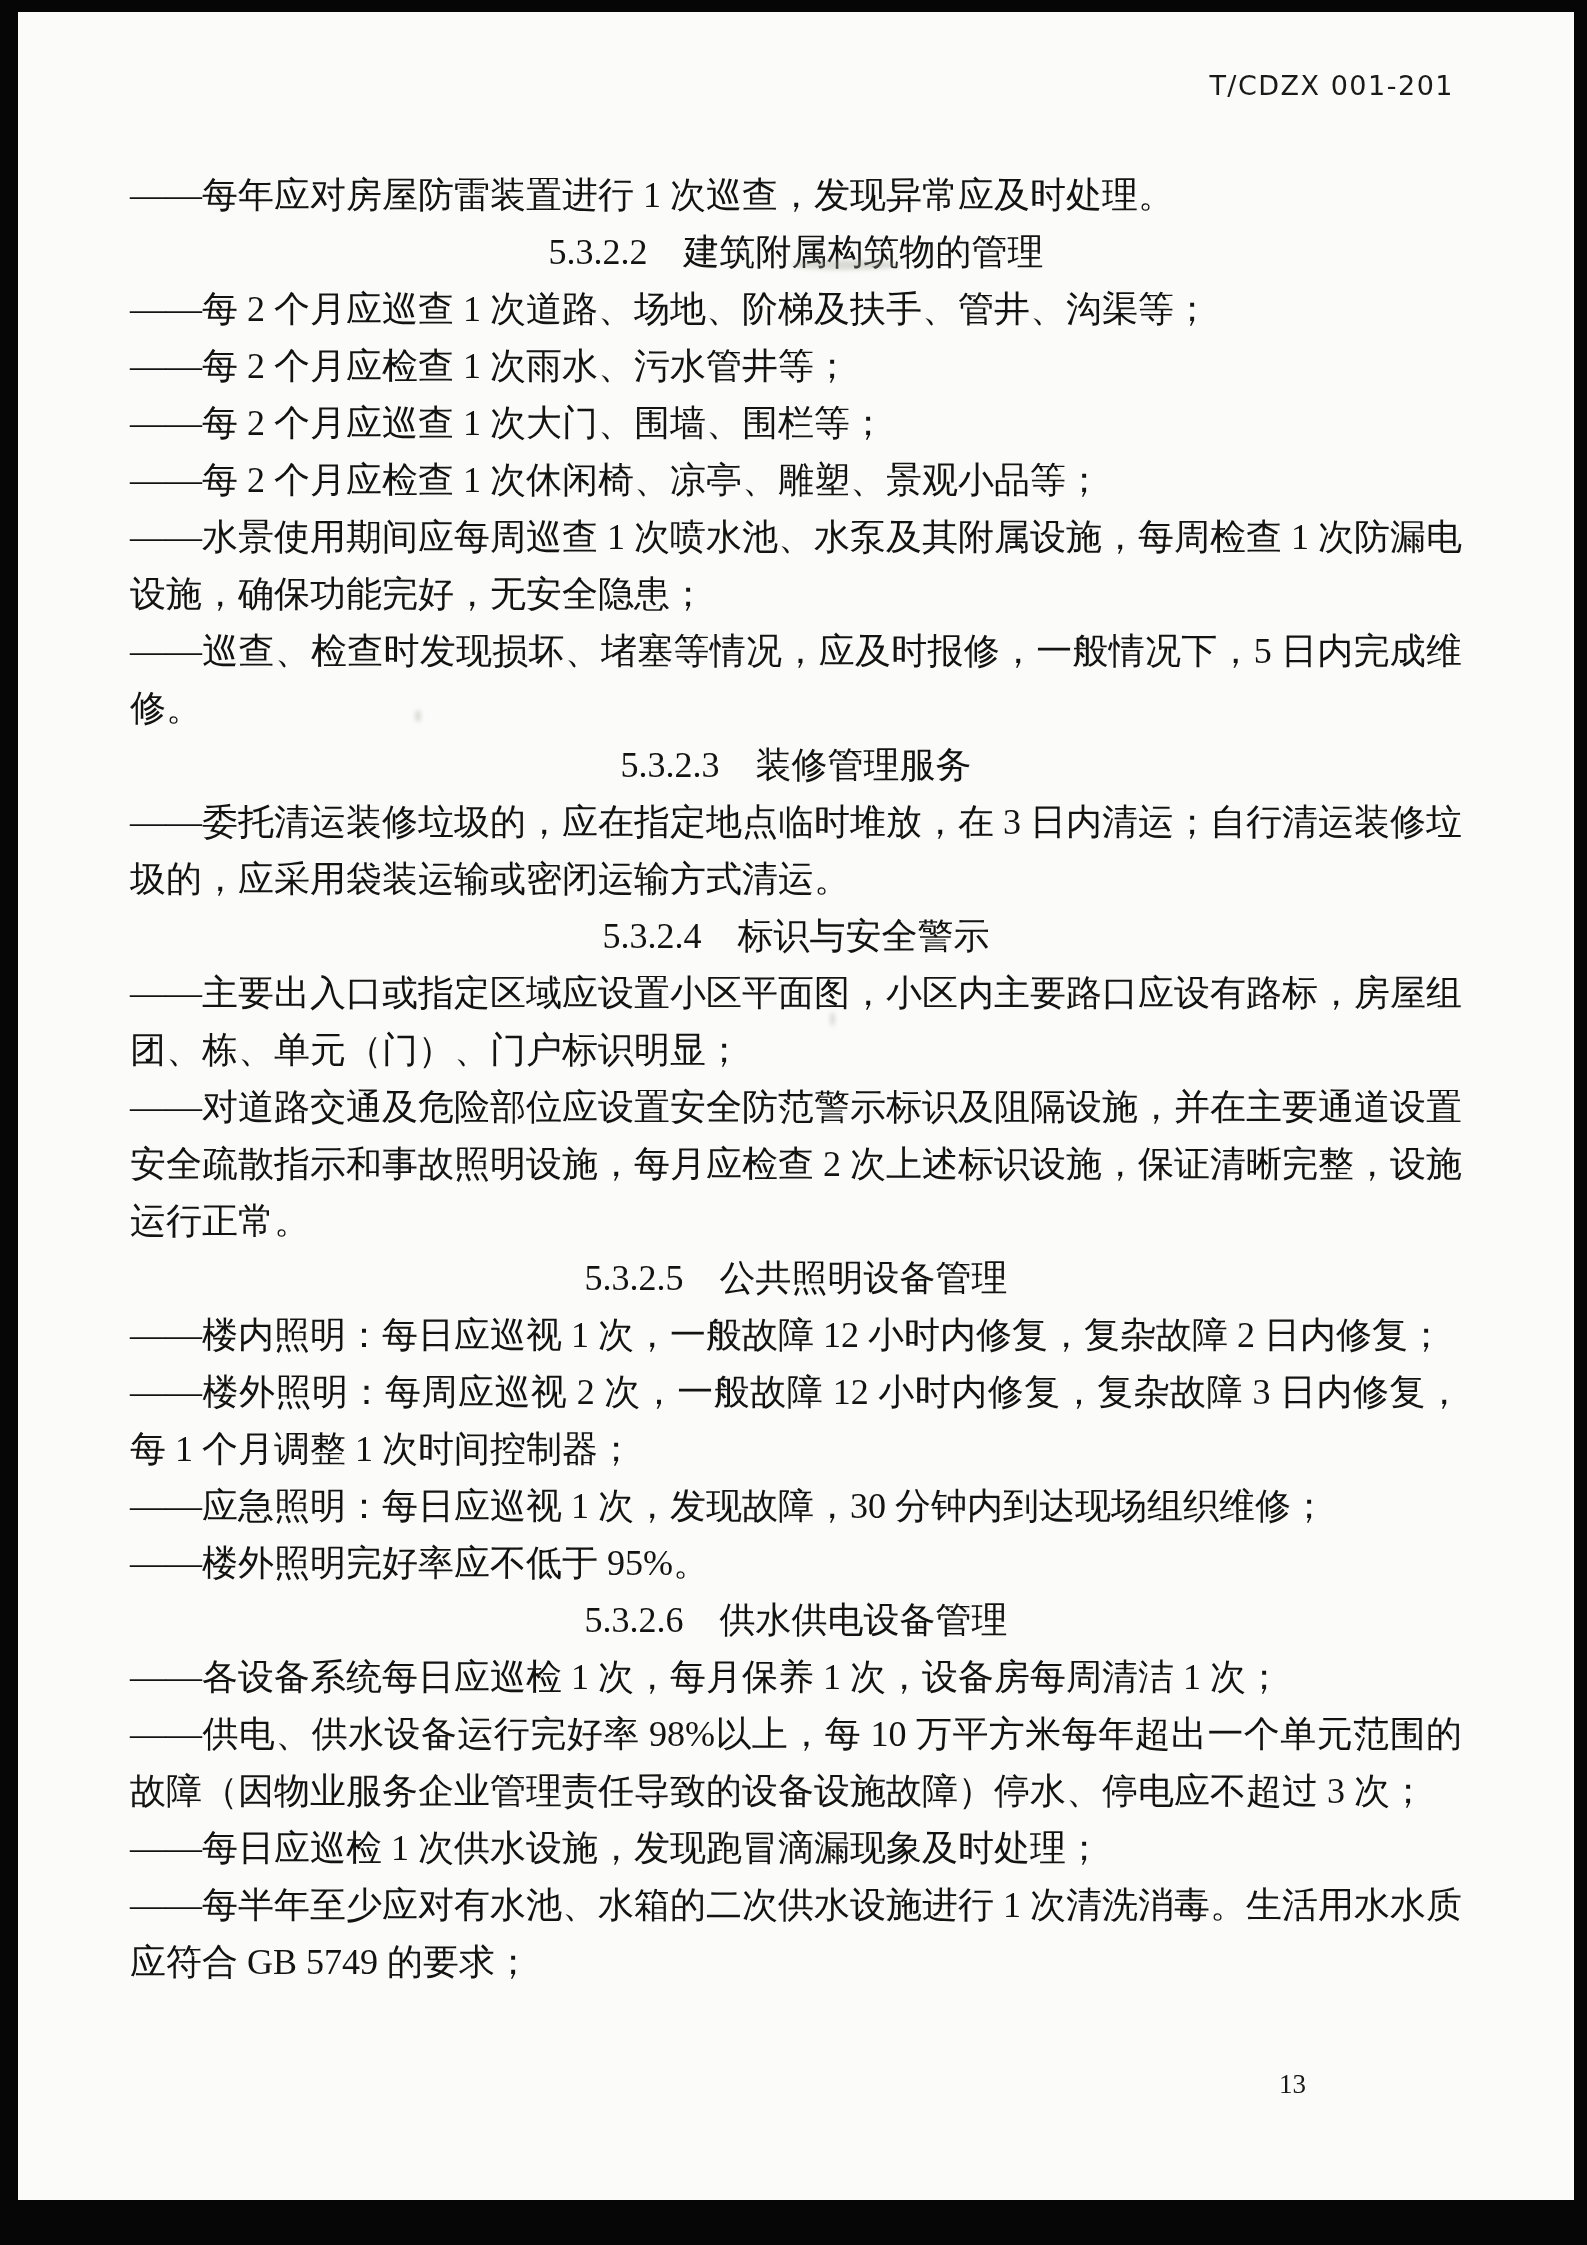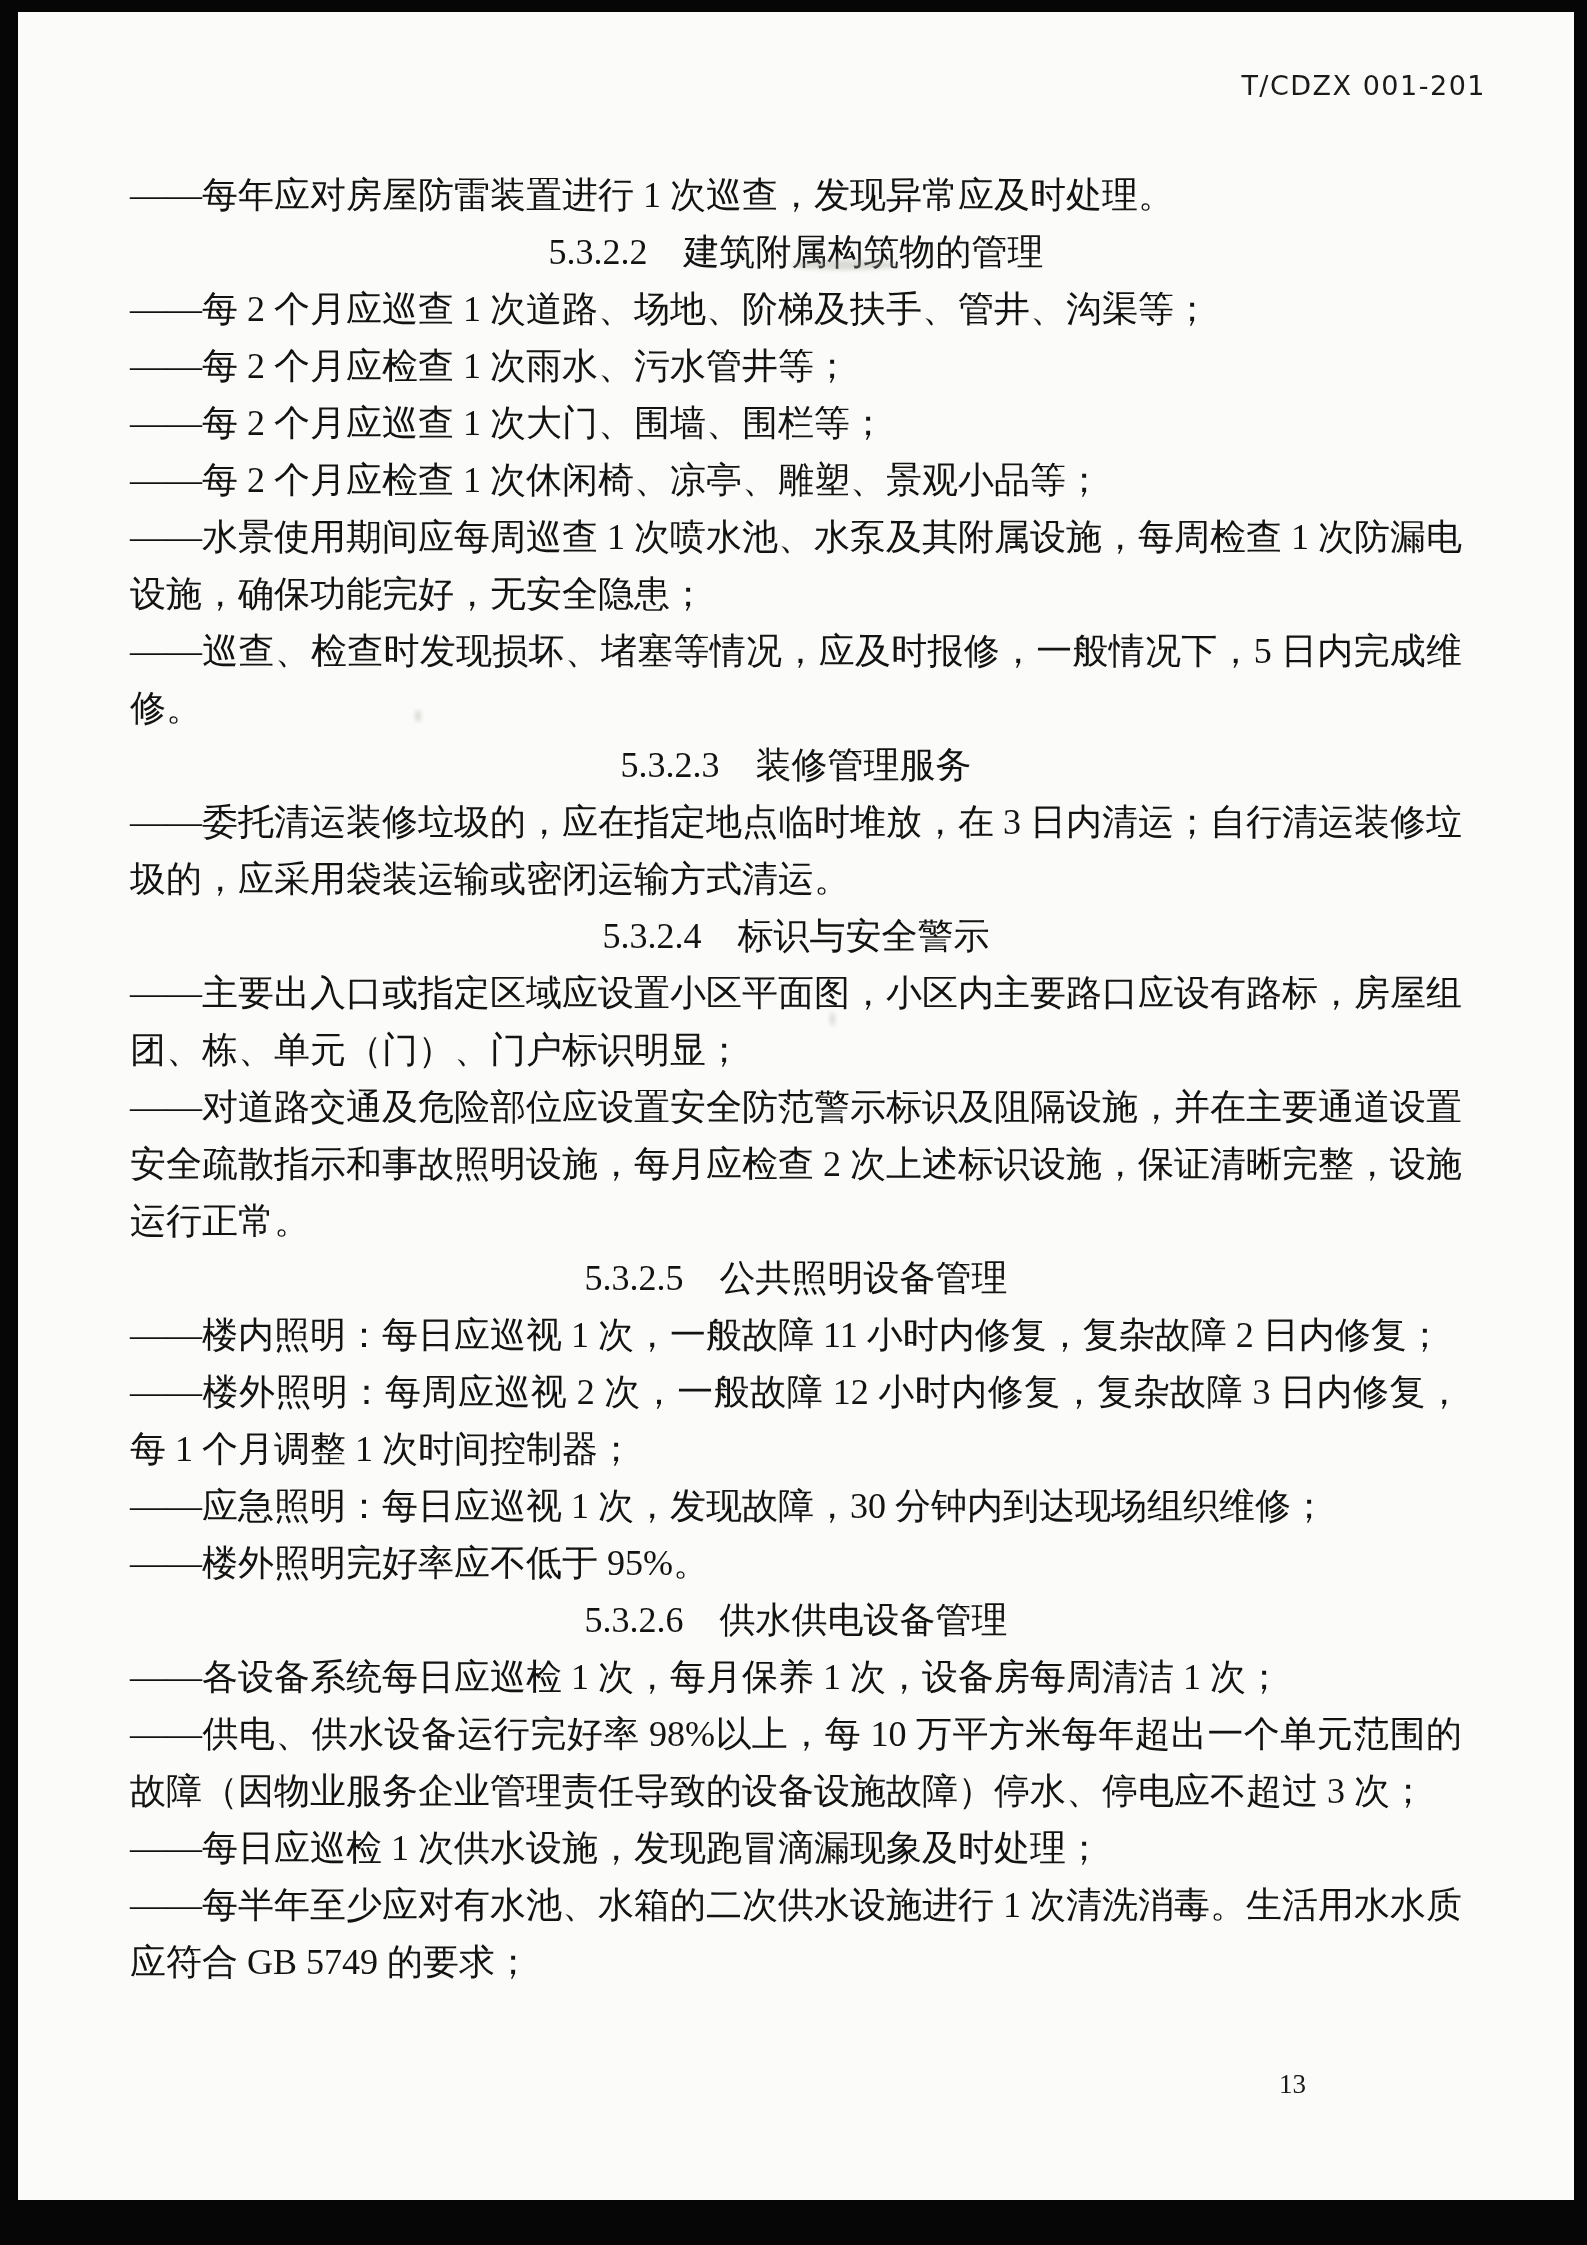--- a/index.html
+++ b/index.html
@@ -14,21 +14,21 @@
   .page {
     position: absolute;
     left: 18px; top: 12px; right: 13px; bottom: 45px;
     background: #fbfbf9;
     color: #151515;
     font-family: "Liberation Serif", "DejaVu Serif", serif;
   }
   .header-code {
     margin-top: 58px;
     text-align: right;
-    padding-right: 88px;
+    padding-right: 120px;
     font-family: "DejaVu Sans", "Liberation Sans", sans-serif;
     font-size: 27px;
     letter-spacing: 1.5px;
     color: #1a1a1a;
     white-space: nowrap;
   }
   .doc-body {
     margin: 66px 112px 0 112px;
     font-size: 36px;
     line-height: 57px;
@@ -72,21 +72,21 @@
         <div class="para item">——每 2 个月应巡查 1 次大门、围墙、围栏等；</div>
         <div class="para item">——每 2 个月应检查 1 次休闲椅、凉亭、雕塑、景观小品等；</div>
         <div class="para item">——水景使用期间应每周巡查 1 次喷水池、水泵及其附属设施，每周检查 1 次防漏电设施，确保功能完好，无安全隐患；</div>
         <div class="para item">——巡查、检查时发现损坏、堵塞等情况，应及时报修，一般情况下，5 日内完成维修。</div>
         <div class="para heading"><span class="hnum">5.3.2.3</span><span>装修管理服务</span></div>
         <div class="para item">——委托清运装修垃圾的，应在指定地点临时堆放，在 3 日内清运；自行清运装修垃圾的，应采用袋装运输或密闭运输方式清运。</div>
         <div class="para heading"><span class="hnum">5.3.2.4</span><span>标识与安全警示</span></div>
         <div class="para item">——主要出入口或指定区域应设置小区平面图，小区内主要路口应设有路标，房屋组团、栋、单元（门）、门户标识明显；</div>
         <div class="para item">——对道路交通及危险部位应设置安全防范警示标识及阻隔设施，并在主要通道设置安全疏散指示和事故照明设施，每月应检查 2 次上述标识设施，保证清晰完整，设施运行正常。</div>
         <div class="para heading"><span class="hnum">5.3.2.5</span><span>公共照明设备管理</span></div>
-        <div class="para item">——楼内照明：每日应巡视 1 次，一般故障 11 小时内修复，复杂故障 2 日内修复；</div>
+        <div class="para item">——楼内照明：每日应巡视 1 次，一般故障 12 小时内修复，复杂故障 2 日内修复；</div>
         <div class="para item">——楼外照明：每周应巡视 2 次，一般故障 12 小时内修复，复杂故障 3 日内修复，每 1 个月调整 1 次时间控制器；</div>
         <div class="para item">——应急照明：每日应巡视 1 次，发现故障，30 分钟内到达现场组织维修；</div>
         <div class="para item">——楼外照明完好率应不低于 95%。</div>
         <div class="para heading"><span class="hnum">5.3.2.6</span><span>供水供电设备管理</span></div>
         <div class="para item">——各设备系统每日应巡检 1 次，每月保养 1 次，设备房每周清洁 1 次；</div>
         <div class="para item">——供电、供水设备运行完好率 98%以上，每 10 万平方米每年超出一个单元范围的故障（因物业服务企业管理责任导致的设备设施故障）停水、停电应不超过 3 次；</div>
         <div class="para item">——每日应巡检 1 次供水设施，发现跑冒滴漏现象及时处理；</div>
         <div class="para item">——每半年至少应对有水池、水箱的二次供水设施进行 1 次清洗消毒。生活用水水质应符合 GB 5749 的要求；</div>
       </div>
 

